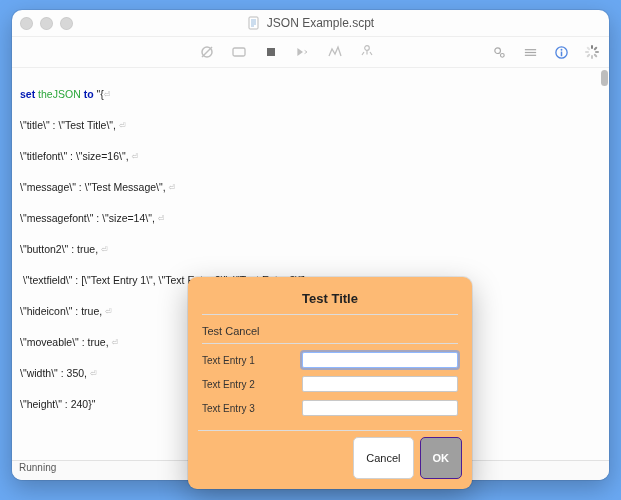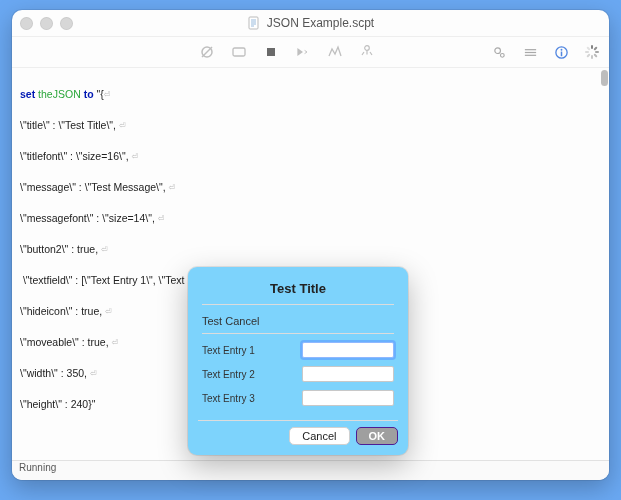--- a/index.html
+++ b/index.html
@@ -121,23 +121,23 @@
     color: #585858;
     padding: 1px 7px 1px 7px;
     background: #fafafa;
     border-radius: 0 0 10px 10px;
   }
 
   
   .dialog {
     position: absolute;
     left: 188px;
-    top: 267px;
-    width: 220px;
-    background: #7dd3fc;
+    top: 277px;
+    width: 284px;
+    background: #fdba74;
     border-radius: 9px;
     box-shadow: 0 10px 30px rgba(0,0,0,.28), 0 0 0 1px rgba(0,0,0,.08);
     font-size: 11.5px;
     color: #333;
   }
   .dlg-title {
     text-align: center;
     font-weight: 700;
     font-size: 13px;
     padding: 14px 0 8px 0;
@@ -176,21 +176,21 @@
   }
   .dlg-sep { height: 1px; background: #dcdcdc; margin: 2px 0 6px 0; }
   .dlg-buttons {
     display: flex;
     justify-content: flex-end;
     gap: 6px;
     padding: 0 10px 10px 10px;
   }
   .mac-btn {
     font-size: 11px;
-    padding: 2px 12px;
+    padding: 14px 12px;
     border-radius: 5px;
     background: #fff;
     border: 1px solid #d0d0d0;
     color: #222;
   }
   .mac-btn.default {
     background: #9f9f9f;
     border: 1px solid #4c1d95;
     color: #fff;
     font-weight: 600;

